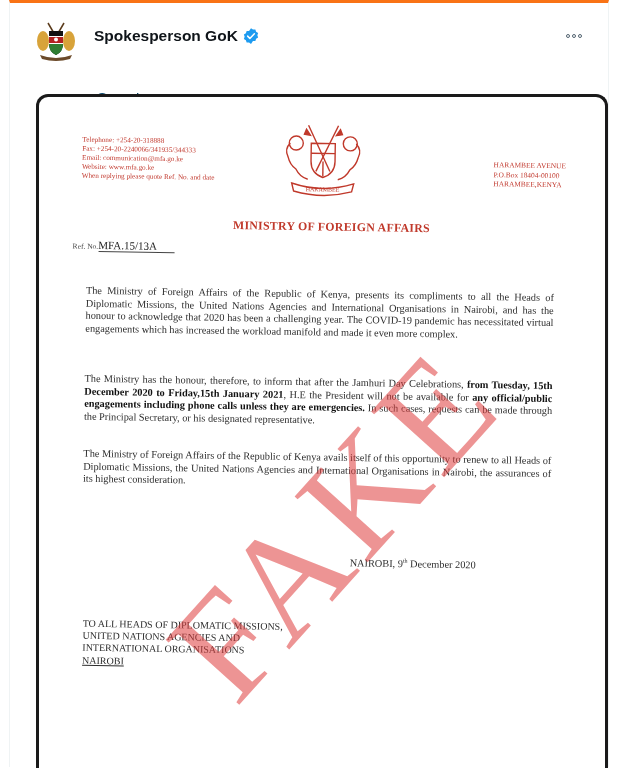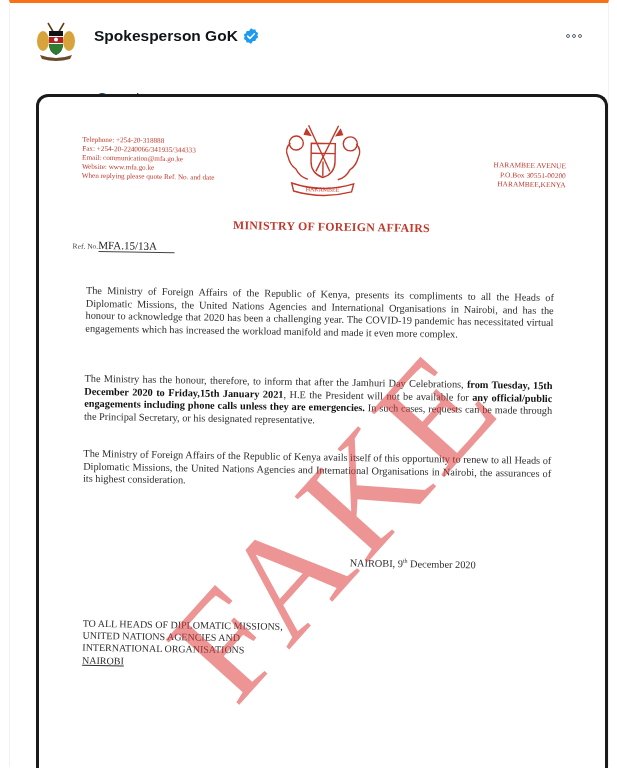--- a/index.html
+++ b/index.html
@@ -10,21 +10,21 @@
   .name-row { position:absolute; left:62px; top:10px; display:flex; align-items:center; }
   .display-name { font-weight:bold; font-size:15.5px; color:#0f1419; }
   .verified { margin-left:4px; width:18px; height:18px; }
   .handle { position:absolute; left:62px; top:30px; font-size:15px; color:#0c4a6e;margin-top:43px; }
   .more { position:absolute; right:2px; top:12px; width:24px; height:14px; display:flex; justify-content:center; align-items:center; gap:2px; cursor:pointer; }
   .more span { width:4px; height:4px; border:1px solid #536471; border-radius:50%; box-sizing:border-box; display:block; }
 
   .media { position:absolute; left:26px; top:91px; width:566px; height:690px; border:3px solid #1a1a1a; border-bottom:none; border-radius:12px 12px 0 0; background:#fff; overflow:hidden; }
   .doc { position:absolute; left:0; top:0; width:100%; height:100%; font-family:"Liberation Serif", serif; color:#2b2b2b; transform:rotate(0.9deg); transform-origin:0 0; }
   .contact { position:absolute; left:44px; top:38px; font-size:7.2px; line-height:9px; color:#c23b30; }
-  .address { position:absolute; right:38px; top:56px; font-size:7.4px; line-height:9.5px; color:#c23b30; text-align:right; }
+  .address { position:absolute; right:38px; top:56px; font-size:7.4px; line-height:9.5px; color:#c23b30; text-align:left; }
   .crest { position:absolute; left:240px; top:20px; width:90px; height:82px; }
   .ministry { position:absolute; left:196px; top:118px; font-size:11.8px; font-weight:bold; color:#c0392b; letter-spacing:0.3px; }
   .ref { position:absolute; left:36px; top:141px; font-size:7.5px; color:#444; }
   .ref b { font-size:11px; font-weight:normal; color:#222; border-bottom:1px solid #444; padding-right:18px; }
   .para { position:absolute; left:50px; width:468px; font-size:10.3px; line-height:12.6px; text-align:justify; color:#2d2d2d; }
   .p1 { top:187px; }
   .p2 { top:275px; }
   .p3 { top:350px; }
   .para b { color:#111; }
   .dateline { position:absolute; left:318px; top:455px; font-size:10.3px; color:#2d2d2d; }
@@ -91,21 +91,21 @@
           <path d="M33 22 h24 v18 q0 12 -12 16 q-12 -4 -12 -16 z"></path>
           <line x1="33" y1="32" x2="57" y2="32"></line>
           <line x1="45" y1="40" x2="45" y2="55"></line>
           <path d="M14 62 q31 10 62 0 l-2 8 q-29 8 -58 0 z" fill="#fff"></path>
         </g>
         <text x="45" y="70" font-size="6" text-anchor="middle" fill="#c0392b" font-family="Liberation Serif, serif">HARAMBEE</text>
       </svg>
 
       <div class="address">
         <div>HARAMBEE AVENUE</div>
-        <div>P.O.Box 30551-00200</div>
+        <div>P.O.Box 18404-00100</div>
         <div>HARAMBEE,KENYA</div>
       </div>
 
       <div class="ministry">MINISTRY OF FOREIGN AFFAIRS</div>
 
       <div class="ref">
         <span>Ref. No.</span><b>MFA.15/13A</b>
       </div>
 
       <div class="para p1">The Ministry of Foreign Affairs of the Republic of Kenya, presents its compliments to all the Heads of Diplomatic Missions, the United Nations Agencies and International Organisations in Nairobi, and has the honour to acknowledge that 2020 has been a challenging year. The COVID-19 pandemic has necessitated virtual engagements which has increased the workload manifold and made it even more complex.</div>

